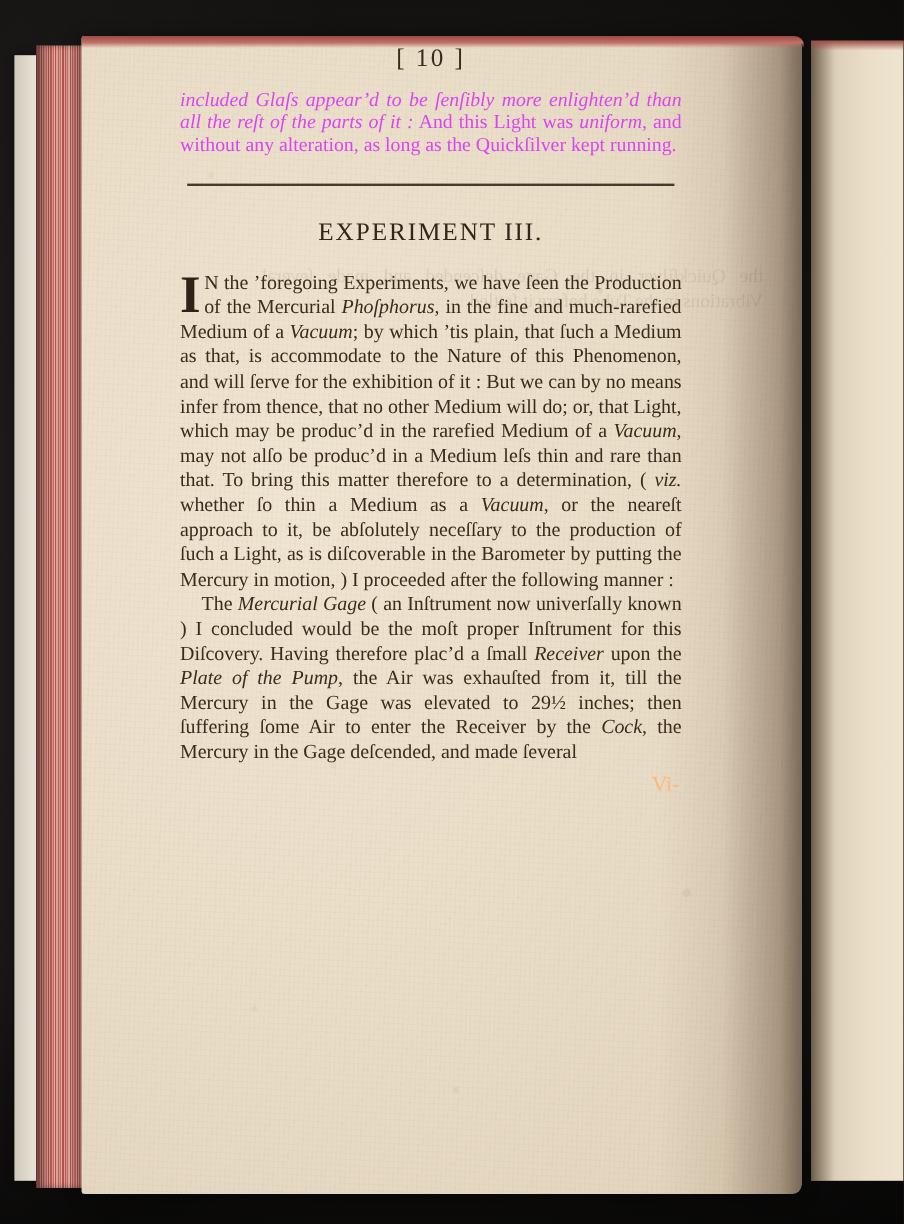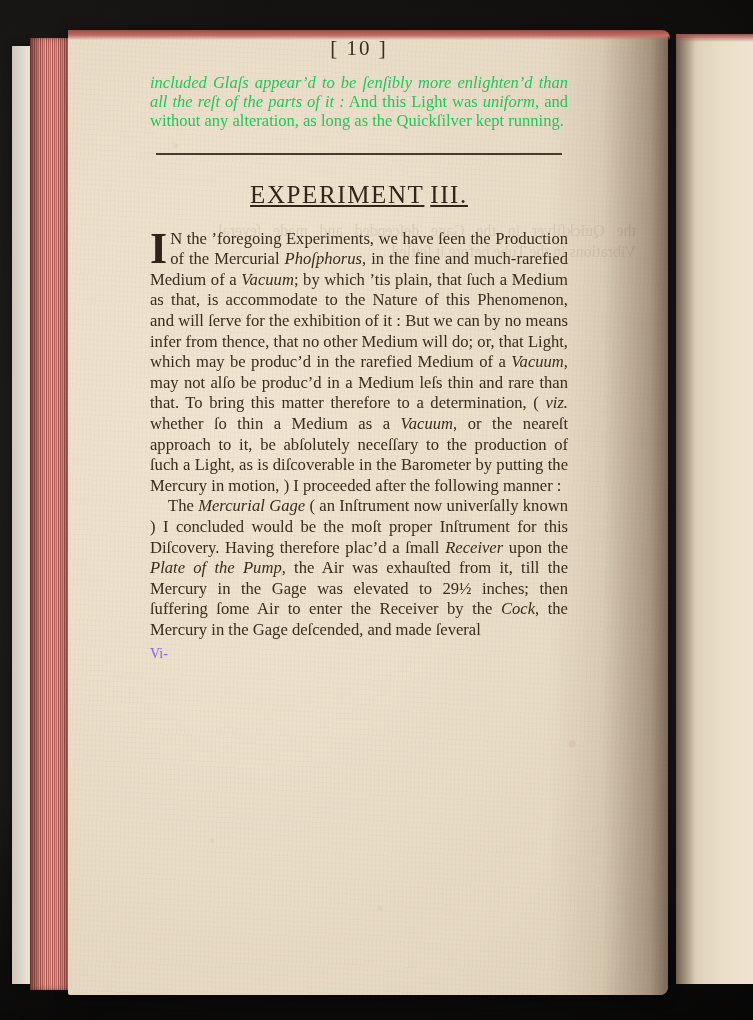--- a/index.html
+++ b/index.html
@@ -107,39 +107,39 @@
     color:#3b2c1e;
     margin:0 0 12px 0;
     font-variant:normal;
   }
   .carryover{
     margin:0;
     font-style:italic;
     font-size:16.5px;
     line-height:19.2px;
     text-align:justify;
-    color:#22c55e;
+    color:#d946ef;
   }
   .carryover .roman{font-style:normal;}
 
   hr.rule{
     border:none;height:0;
     border-top:2px solid #3a2c1e;
     margin:22px 6px 26px 6px;
     opacity:.92;
   }
 
   .exp-heading{
     text-align:center;
     margin:0 0 20px 0;
     font-size:17px;
     letter-spacing:1.6px;
     color:#332518;
   }
-  .exp-heading .big{font-size:25px;text-decoration:underline;}
+  .exp-heading .big{font-size:21px;}
 
   .body-par{
     margin:0;
     font-size:16.6px;
     line-height:20.6px;
     text-align:justify;
     color:#3a2b1d;
   }
   .body-par + .body-par{ text-indent:18px; }
   .body-par i{}
@@ -148,24 +148,24 @@
     float:left;
     font-size:44px;
     line-height:35px;
     padding:2px 2px 0 0;
     margin:0 1px 0 0;
     font-weight:700;
     color:#2f2216;
     font-family:"Liberation Serif", serif;
   }
   .catchword{
-    text-align:left;
+    text-align:right;
     margin:6px 2px 0 0;
-    font-size:14px;
-    color:#8b5cf6;
+    font-size:18px;
+    color:#fdba74;
   }
   
   .showthrough{
     position:absolute;left:150px;top:190px;width:418px;height:120px;
     opacity:.12;color:#6b5336;font-size:16px;line-height:21px;
     transform:scaleX(-1);pointer-events:none;text-align:justify;
     font-family:"Liberation Serif", serif;
   }
 </style>
 </head>

